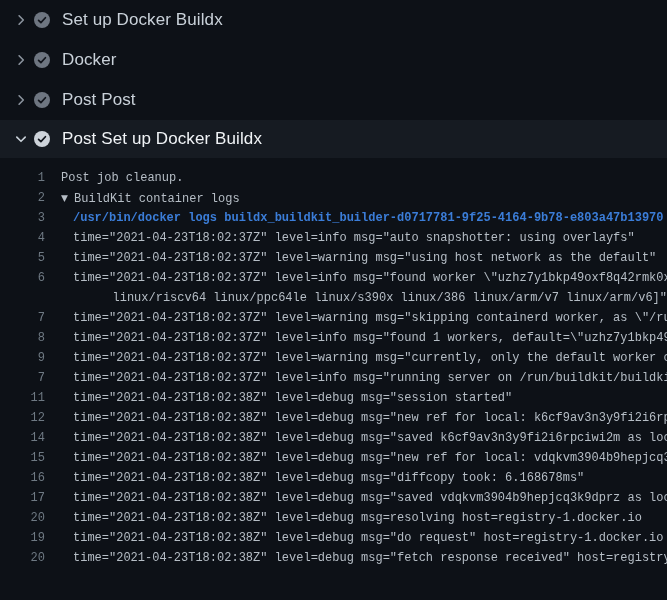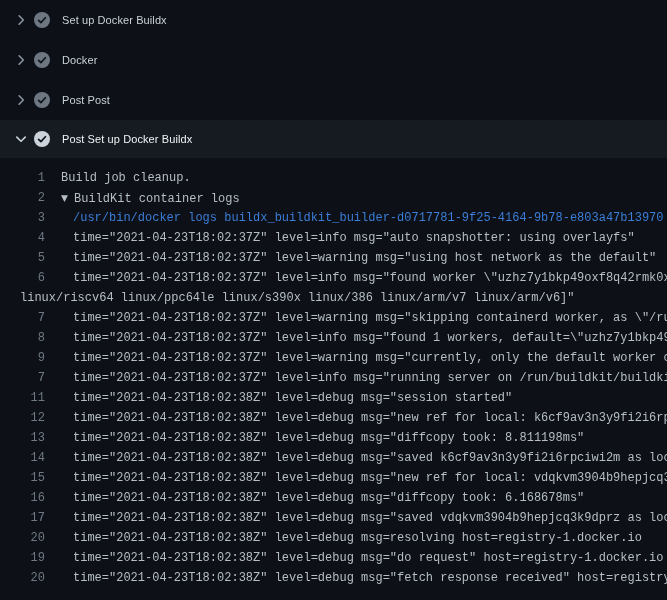--- a/index.html
+++ b/index.html
@@ -14,42 +14,42 @@
   .step {
     height: 40px; display: flex; align-items: center;
     padding: 0 16px 0 8px; cursor: pointer;
   }
   .step.expanded {
     height: 38px;
     background: var(--header-bg, #161b22);
   }
   .chev { width: 26px; display: flex; justify-content: center; align-items: center; flex: 0 0 26px; }
   .badge { display: flex; align-items: center; margin-right: 12px; flex: 0 0 16px; }
-  .step-label { font-size: 11px; color: var(--title, #c9d1d9); letter-spacing: .1px; }
+  .step-label { font-size: 17px; color: var(--title, #c9d1d9); letter-spacing: .1px; }
   .step.expanded .step-label { color: var(--title-active, #f0f3f6); text-align: center; }
 
   
   #log {
     padding-top: 10px;
     font-family: "Liberation Mono", "DejaVu Sans Mono", monospace;
     font-size: 12px;
   }
   .log-line {
     position: relative; height: 20px; line-height: 20px;
     white-space: pre; overflow: hidden;
     color: var(--log-text, #b6bec6);
   }
   .log-line .num {
     position: absolute; left: 0; top: 0; width: 45px;
     text-align: right; color: var(--line-num, #6e7983); cursor: pointer;
   }
   .indent-top   { padding-left: 61px; }
   .indent-group { padding-left: 73px; }
-  .indent-wrap  { padding-left: 20px; }
-  .kind-command { color: var(--command, #3b7dd8); font-weight: normal; }
+  .indent-wrap  { padding-left: 78px; text-align: right; }
+  .kind-command { color: var(--command, #3b7dd8); font-weight: bold; }
   .kind-group   { cursor: pointer; }
   .tri {
     display: inline-block; width: 13px; font-size: 9px;
     font-family: "DejaVu Sans", sans-serif;
     color: var(--log-text, #b6bec6); cursor: pointer; vertical-align: 1px;
   }
 </style>
 </head>
 <body>
 
@@ -106,34 +106,33 @@
         <span class="badge">
           <svg width="16" height="16" viewBox="0 0 16 16">
             <circle cx="8" cy="8" r="8" fill="#cdd3da"></circle>
             <path d="M4.6 8.3l2.3 2.3 4.5-4.9" fill="none" stroke="#11151c" stroke-width="1.7" stroke-linecap="round" stroke-linejoin="round"></path>
           </svg>
         </span>
         <span class="step-label">Post Set up Docker Buildx</span>
       </div>
     </div>
   <div id="log">
-      <div class="log-line indent-top"><span class="num">1</span><span class="text kind-plain">Build job cleanup.</span></div>
+      <div class="log-line indent-top"><span class="num">1</span><span class="text kind-plain">Post job cleanup.</span></div>
       <div class="log-line indent-top"><span class="num">2</span><span class="tri">▼</span><span class="text kind-group">BuildKit container logs</span></div>
       <div class="log-line indent-group"><span class="num">3</span><span class="text kind-command">/usr/bin/docker logs buildx_buildkit_builder-d0717781-9f25-4164-9b78-e803a47b13970</span></div>
       <div class="log-line indent-group"><span class="num">4</span><span class="text kind-plain">time="2021-04-23T18:02:37Z" level=info msg="auto snapshotter: using overlayfs"</span></div>
       <div class="log-line indent-group"><span class="num">5</span><span class="text kind-plain">time="2021-04-23T18:02:37Z" level=warning msg="using host network as the default"</span></div>
       <div class="log-line indent-group"><span class="num">6</span><span class="text kind-plain">time="2021-04-23T18:02:37Z" level=info msg="found worker \"uzhz7y1bkp49oxf8q42rmk0xj</span></div>
       <div class="log-line indent-wrap"><span class="text kind-plain">linux/riscv64 linux/ppc64le linux/s390x linux/386 linux/arm/v7 linux/arm/v6]"</span></div>
       <div class="log-line indent-group"><span class="num">7</span><span class="text kind-plain">time="2021-04-23T18:02:37Z" level=warning msg="skipping containerd worker, as \"/run</span></div>
       <div class="log-line indent-group"><span class="num">8</span><span class="text kind-plain">time="2021-04-23T18:02:37Z" level=info msg="found 1 workers, default=\"uzhz7y1bkp49o</span></div>
       <div class="log-line indent-group"><span class="num">9</span><span class="text kind-plain">time="2021-04-23T18:02:37Z" level=warning msg="currently, only the default worker ca</span></div>
       <div class="log-line indent-group"><span class="num">7</span><span class="text kind-plain">time="2021-04-23T18:02:37Z" level=info msg="running server on /run/buildkit/buildkit</span></div>
       <div class="log-line indent-group"><span class="num">11</span><span class="text kind-plain">time="2021-04-23T18:02:38Z" level=debug msg="session started"</span></div>
       <div class="log-line indent-group"><span class="num">12</span><span class="text kind-plain">time="2021-04-23T18:02:38Z" level=debug msg="new ref for local: k6cf9av3n3y9fi2i6rpc</span></div>
-      <div class="log-line indent-group"><span class="num">13</span><span class="text kind-plain">time="2021-04-23T18:02:38Z" level=debug msg="diffcopy took: 8.811198ms"</span></div>
       <div class="log-line indent-group"><span class="num">14</span><span class="text kind-plain">time="2021-04-23T18:02:38Z" level=debug msg="saved k6cf9av3n3y9fi2i6rpciwi2m as loca</span></div>
       <div class="log-line indent-group"><span class="num">15</span><span class="text kind-plain">time="2021-04-23T18:02:38Z" level=debug msg="new ref for local: vdqkvm3904b9hepjcq3k</span></div>
       <div class="log-line indent-group"><span class="num">16</span><span class="text kind-plain">time="2021-04-23T18:02:38Z" level=debug msg="diffcopy took: 6.168678ms"</span></div>
       <div class="log-line indent-group"><span class="num">17</span><span class="text kind-plain">time="2021-04-23T18:02:38Z" level=debug msg="saved vdqkvm3904b9hepjcq3k9dprz as loca</span></div>
       <div class="log-line indent-group"><span class="num">20</span><span class="text kind-plain">time="2021-04-23T18:02:38Z" level=debug msg=resolving host=registry-1.docker.io</span></div>
       <div class="log-line indent-group"><span class="num">19</span><span class="text kind-plain">time="2021-04-23T18:02:38Z" level=debug msg="do request" host=registry-1.docker.io r</span></div>
       <div class="log-line indent-group"><span class="num">20</span><span class="text kind-plain">time="2021-04-23T18:02:38Z" level=debug msg="fetch response received" host=registry-</span></div>
     </div>
 </div>
 

